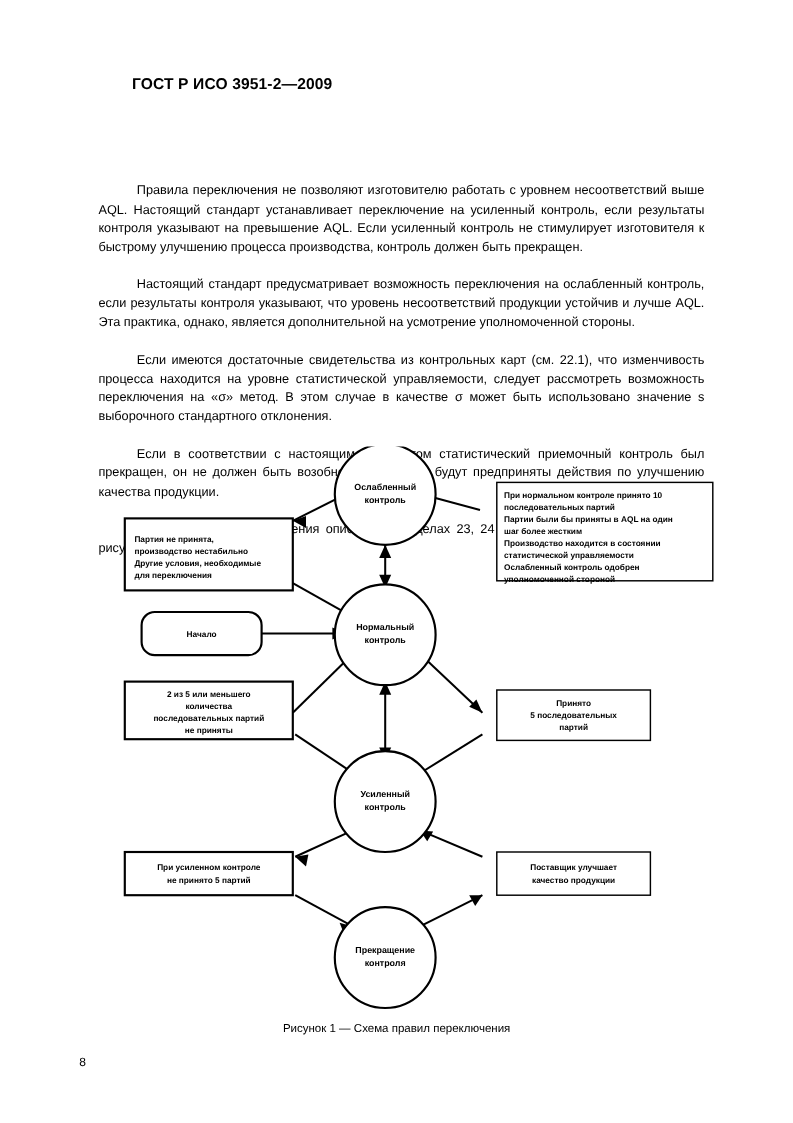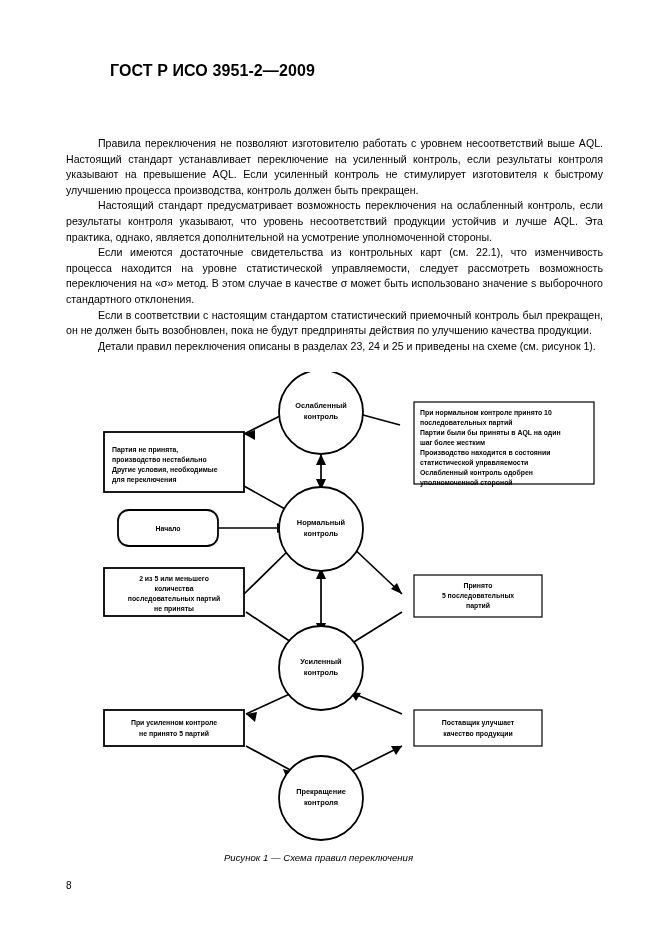--- a/index.html
+++ b/index.html
@@ -18,21 +18,21 @@
   .page {
     position: absolute;
     inset: 0;
   }
 
   
   .running-head {
     position: absolute;
     left: 66px;
     top: 62px;
-    font-size: 16px;
+    font-size: 13px;
     font-weight: bold;
     letter-spacing: 0.1px;
     white-space: nowrap;
     padding-left: 44px;
   }
 
   
   .section-heading {
     position: absolute;
     left: 98px;
@@ -50,44 +50,43 @@
   .body-text {
     position: absolute;
     left: 66px;
     top: 136px;
     width: 537px;
     font-size: 10.6px;
     line-height: 15.6px;
     text-align: justify;
   }
   .body-text p {
-    margin: 0;
+    margin: 16px;
     text-indent: 32px;
     text-align: justify;
   }
 
   
   .figure {
     position: absolute;
     left: 66px;
     top: 372px;
     width: 537px;
     height: 470px;
     text-decoration: underline;
   }
   .figure svg { display: block; }
 
   .fig-caption {
     position: absolute;
-    left: 0;
+    left: 12px;
     top: 852px;
     width: 637px;
     text-align: center;
     font-size: 9.6px;
-    font-style: italic;
   }
 
   
   .folio {
     position: absolute;
     left: 66px;
     top: 880px;
     font-size: 10px;
   }
 

